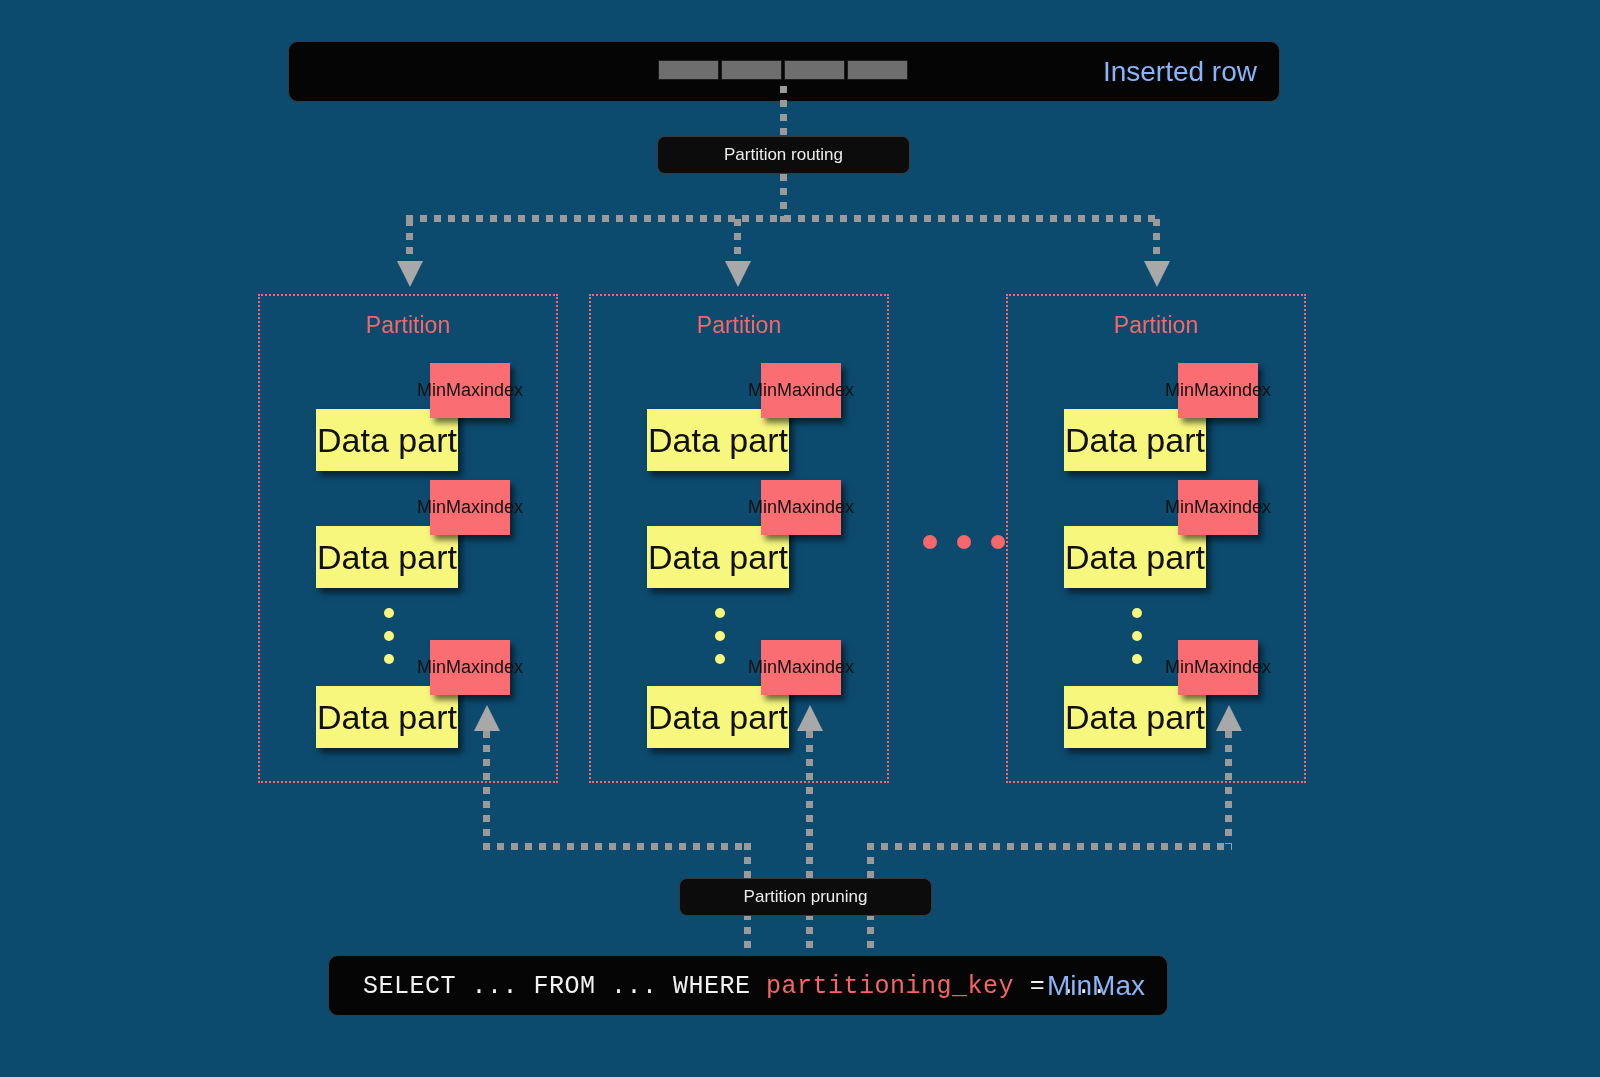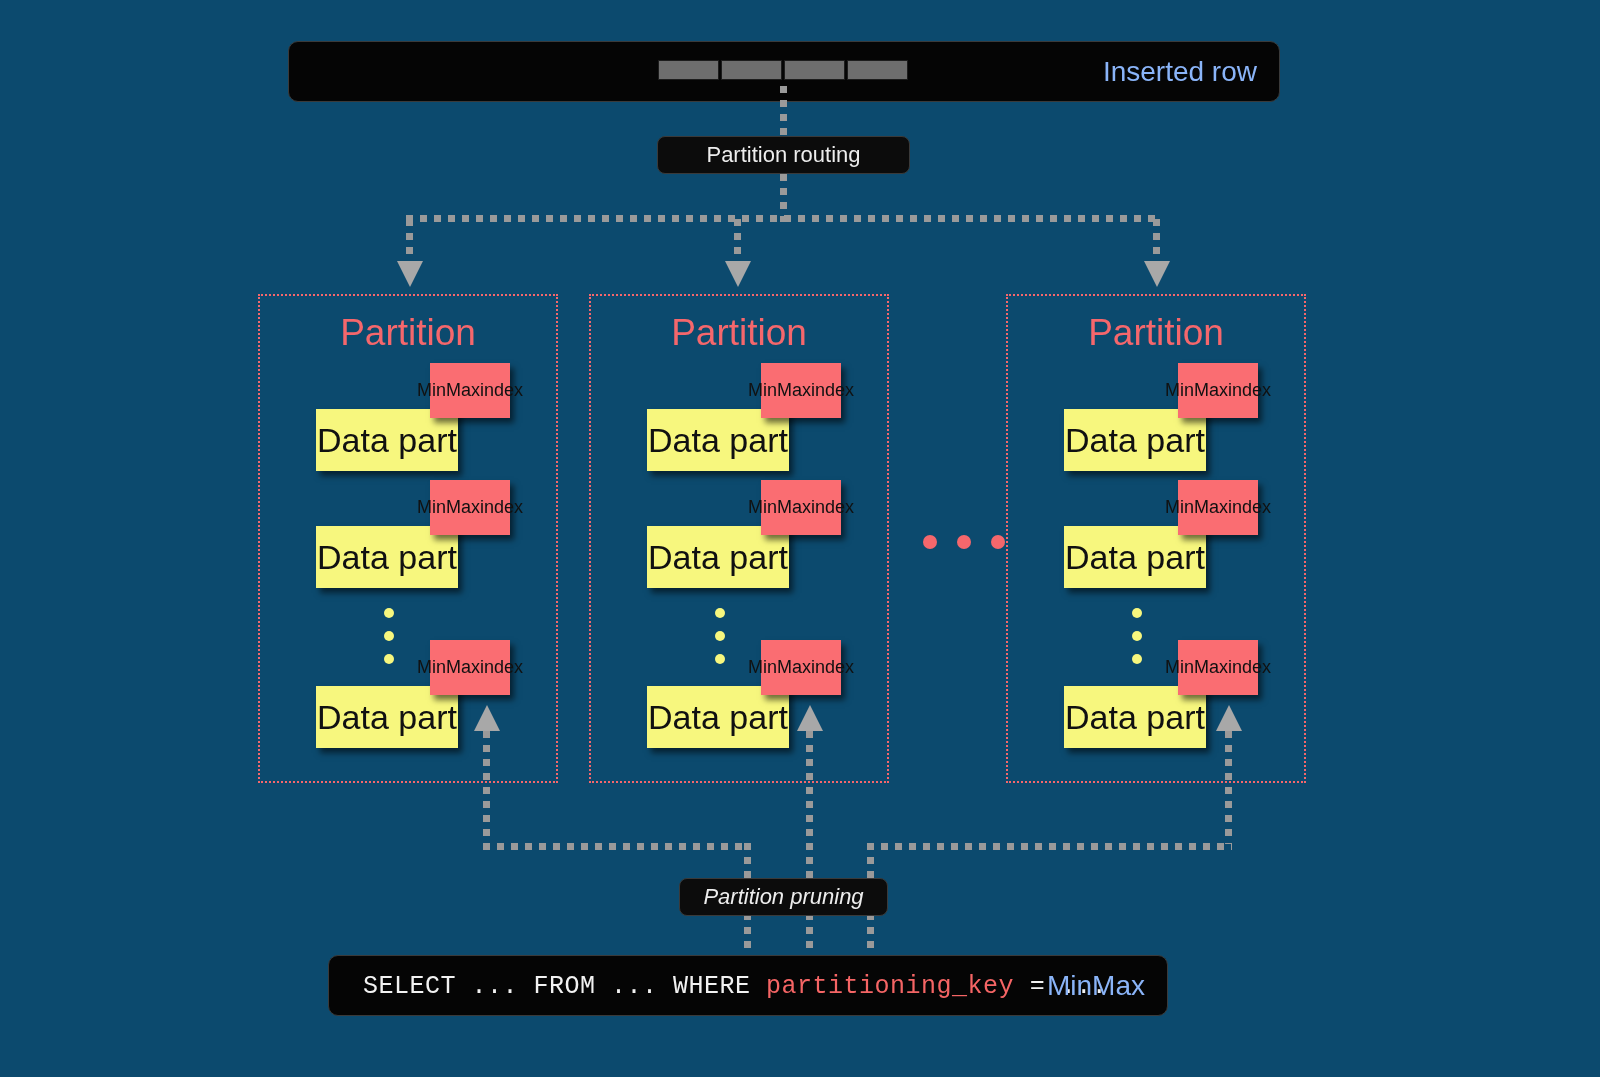--- a/index.html
+++ b/index.html
@@ -69,29 +69,29 @@
   }
   #sql .kw-key { color: #f56565; }
 
   
   .pill {
     position: absolute;
     background: #0c0c0c;
     border: 1px solid #3a3a3a;
     border-radius: 8px;
     color: #ededed;
-    font-size: 22px;
+    font-size: 17px;
     display: flex;
     align-items: center;
     justify-content: center;
     box-sizing: border-box;
     z-index: 6;
   }
   #partition-routing-box { left: 657px; top: 136px; width: 253px; height: 38px; }
-  #partition-pruning-box { left: 679px; top: 878px; width: 209px; height: 38px; font-style: italic; }
+  #partition-pruning-box { left: 679px; top: 878px; width: 253px; height: 38px; }
 
   
   .dot-v, .dot-h {
     position: absolute;
     z-index: 2;
   }
   .dot-v {
     width: 7px;
     background-image: linear-gradient(to bottom, #9a9a9a 0 7px, transparent 7px 14px);
     background-size: 7px 14px;
@@ -119,21 +119,21 @@
     border: 2px dotted #f5676c;
     box-sizing: border-box;
     z-index: 1;
   }
   .partition-title {
     position: absolute;
     top: 16px;
     left: 0; right: 0;
     text-align: center;
     color: #f5676c;
-    font-size: 37px;
+    font-size: 23px;
   }
 
   .part-row {
     position: absolute;
     height: 62px;
   }
   .data-part {
     position: absolute;
     left: 0;
     top: 18px;

